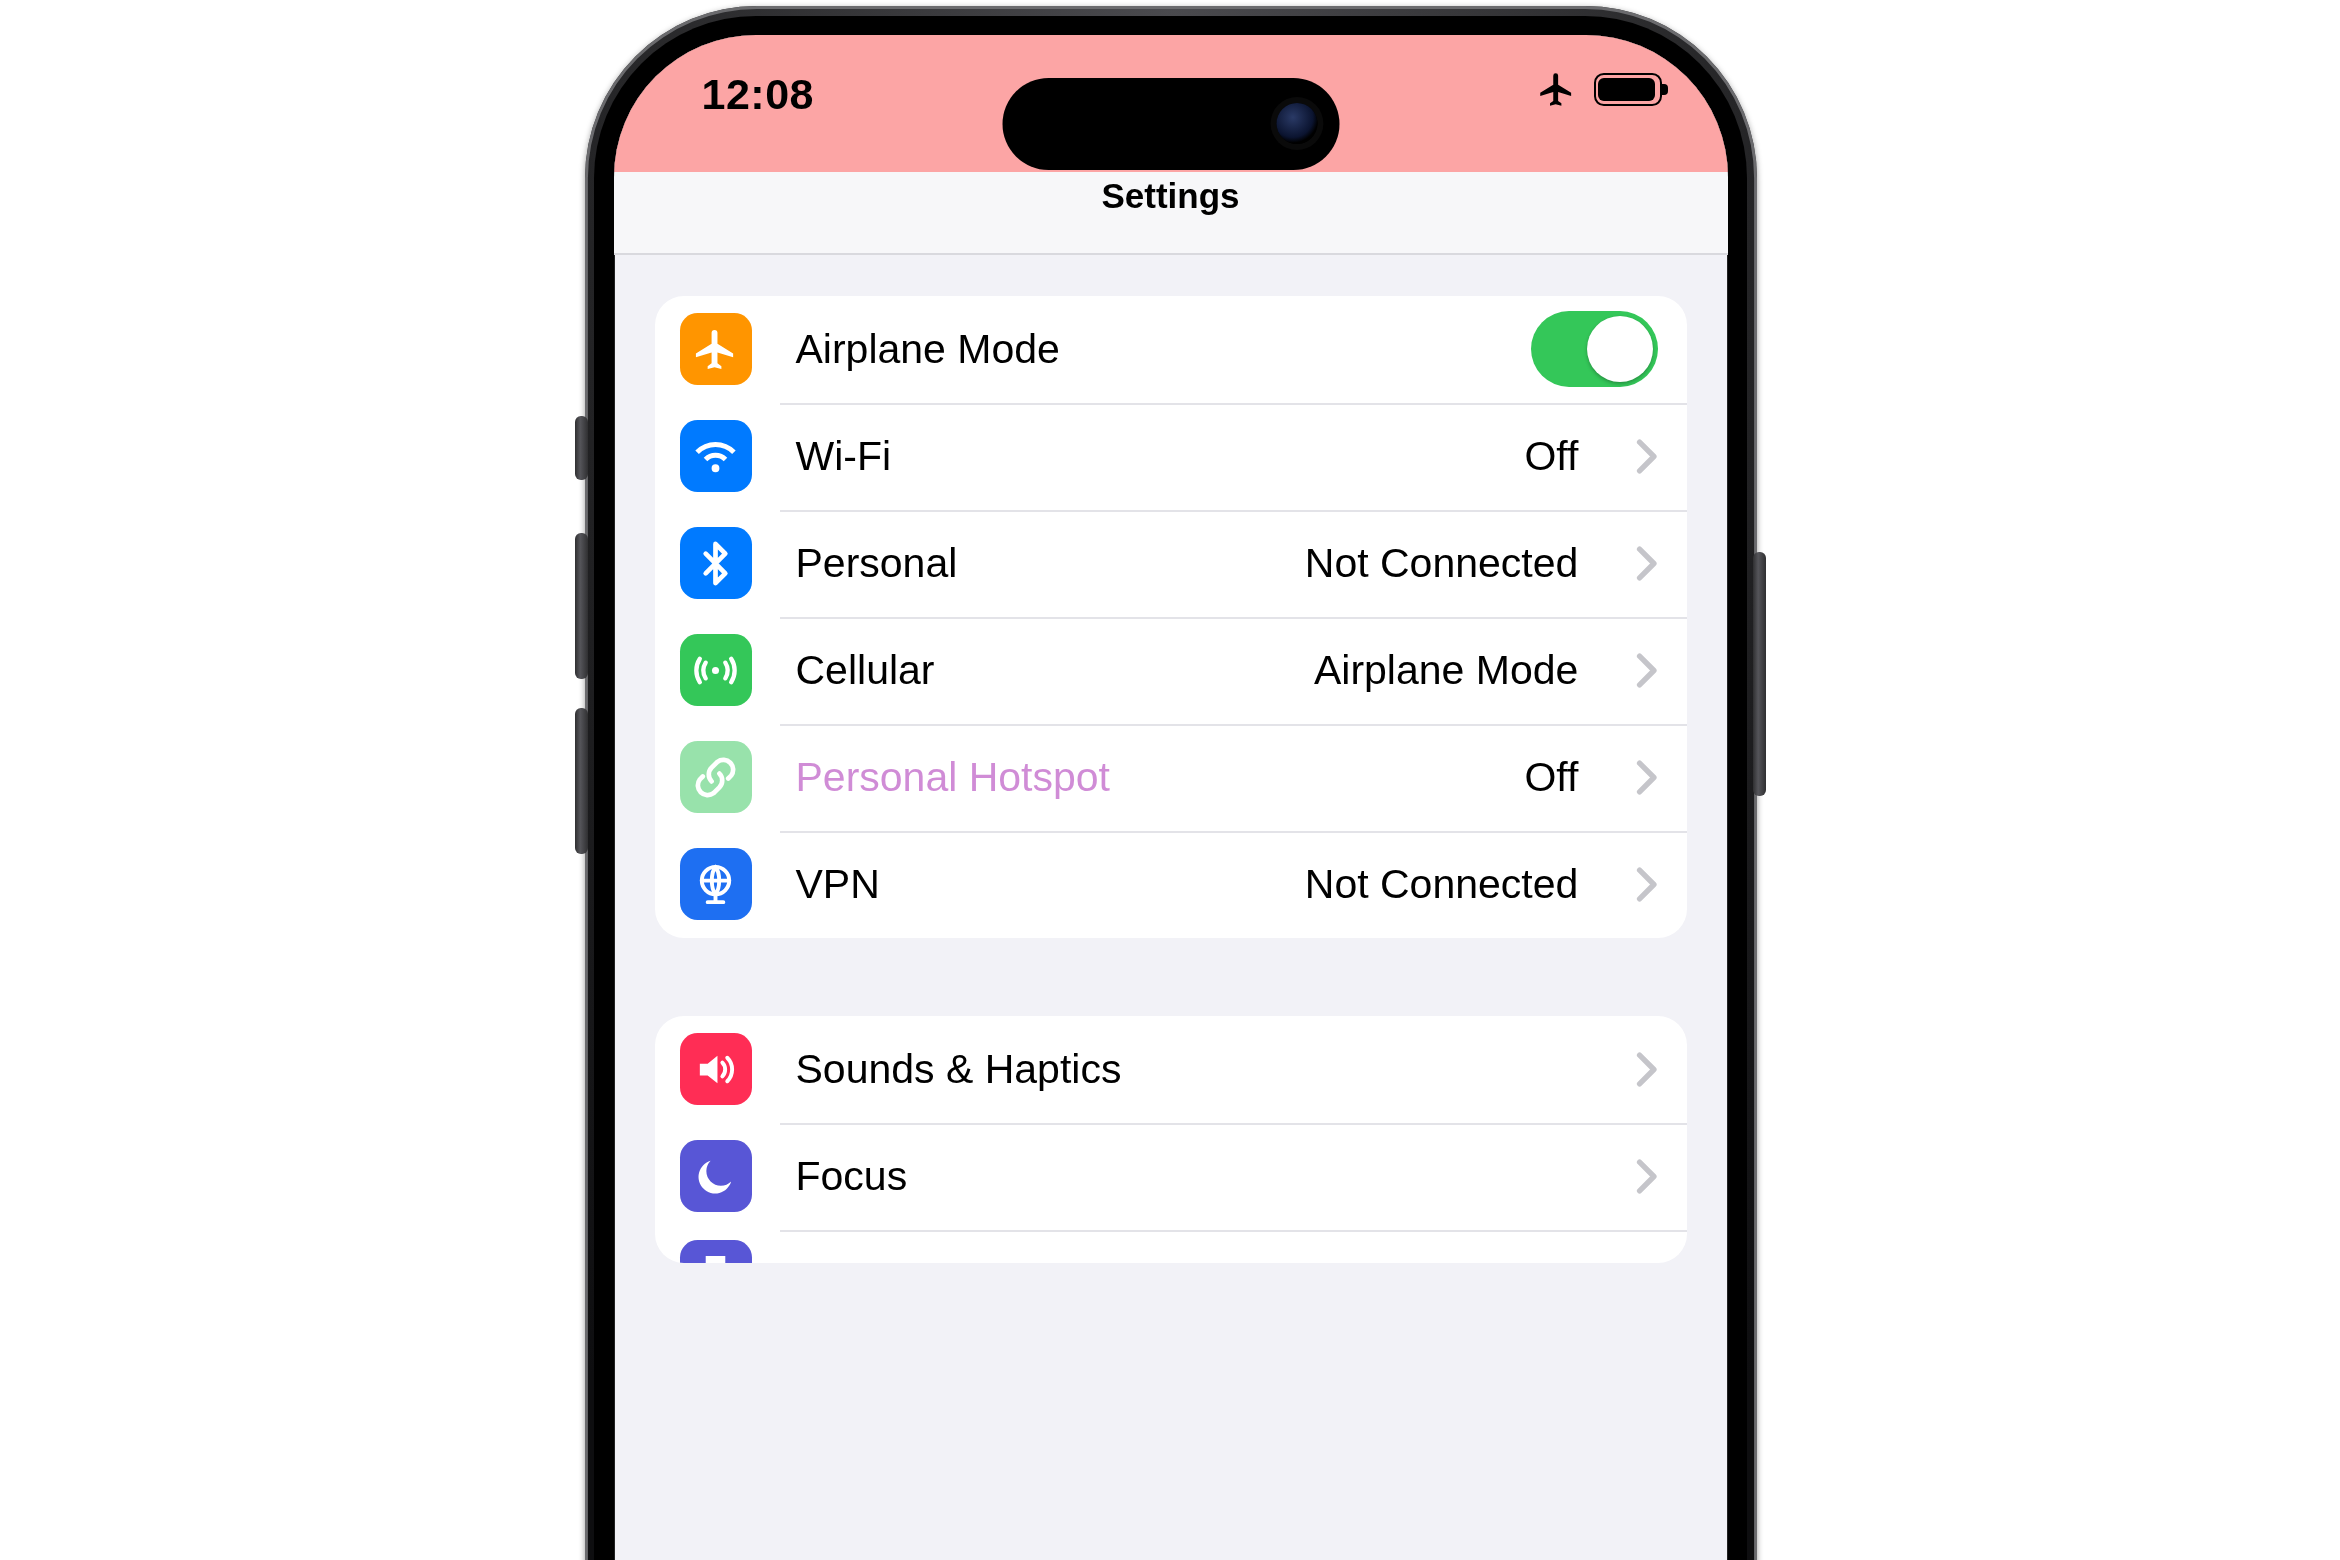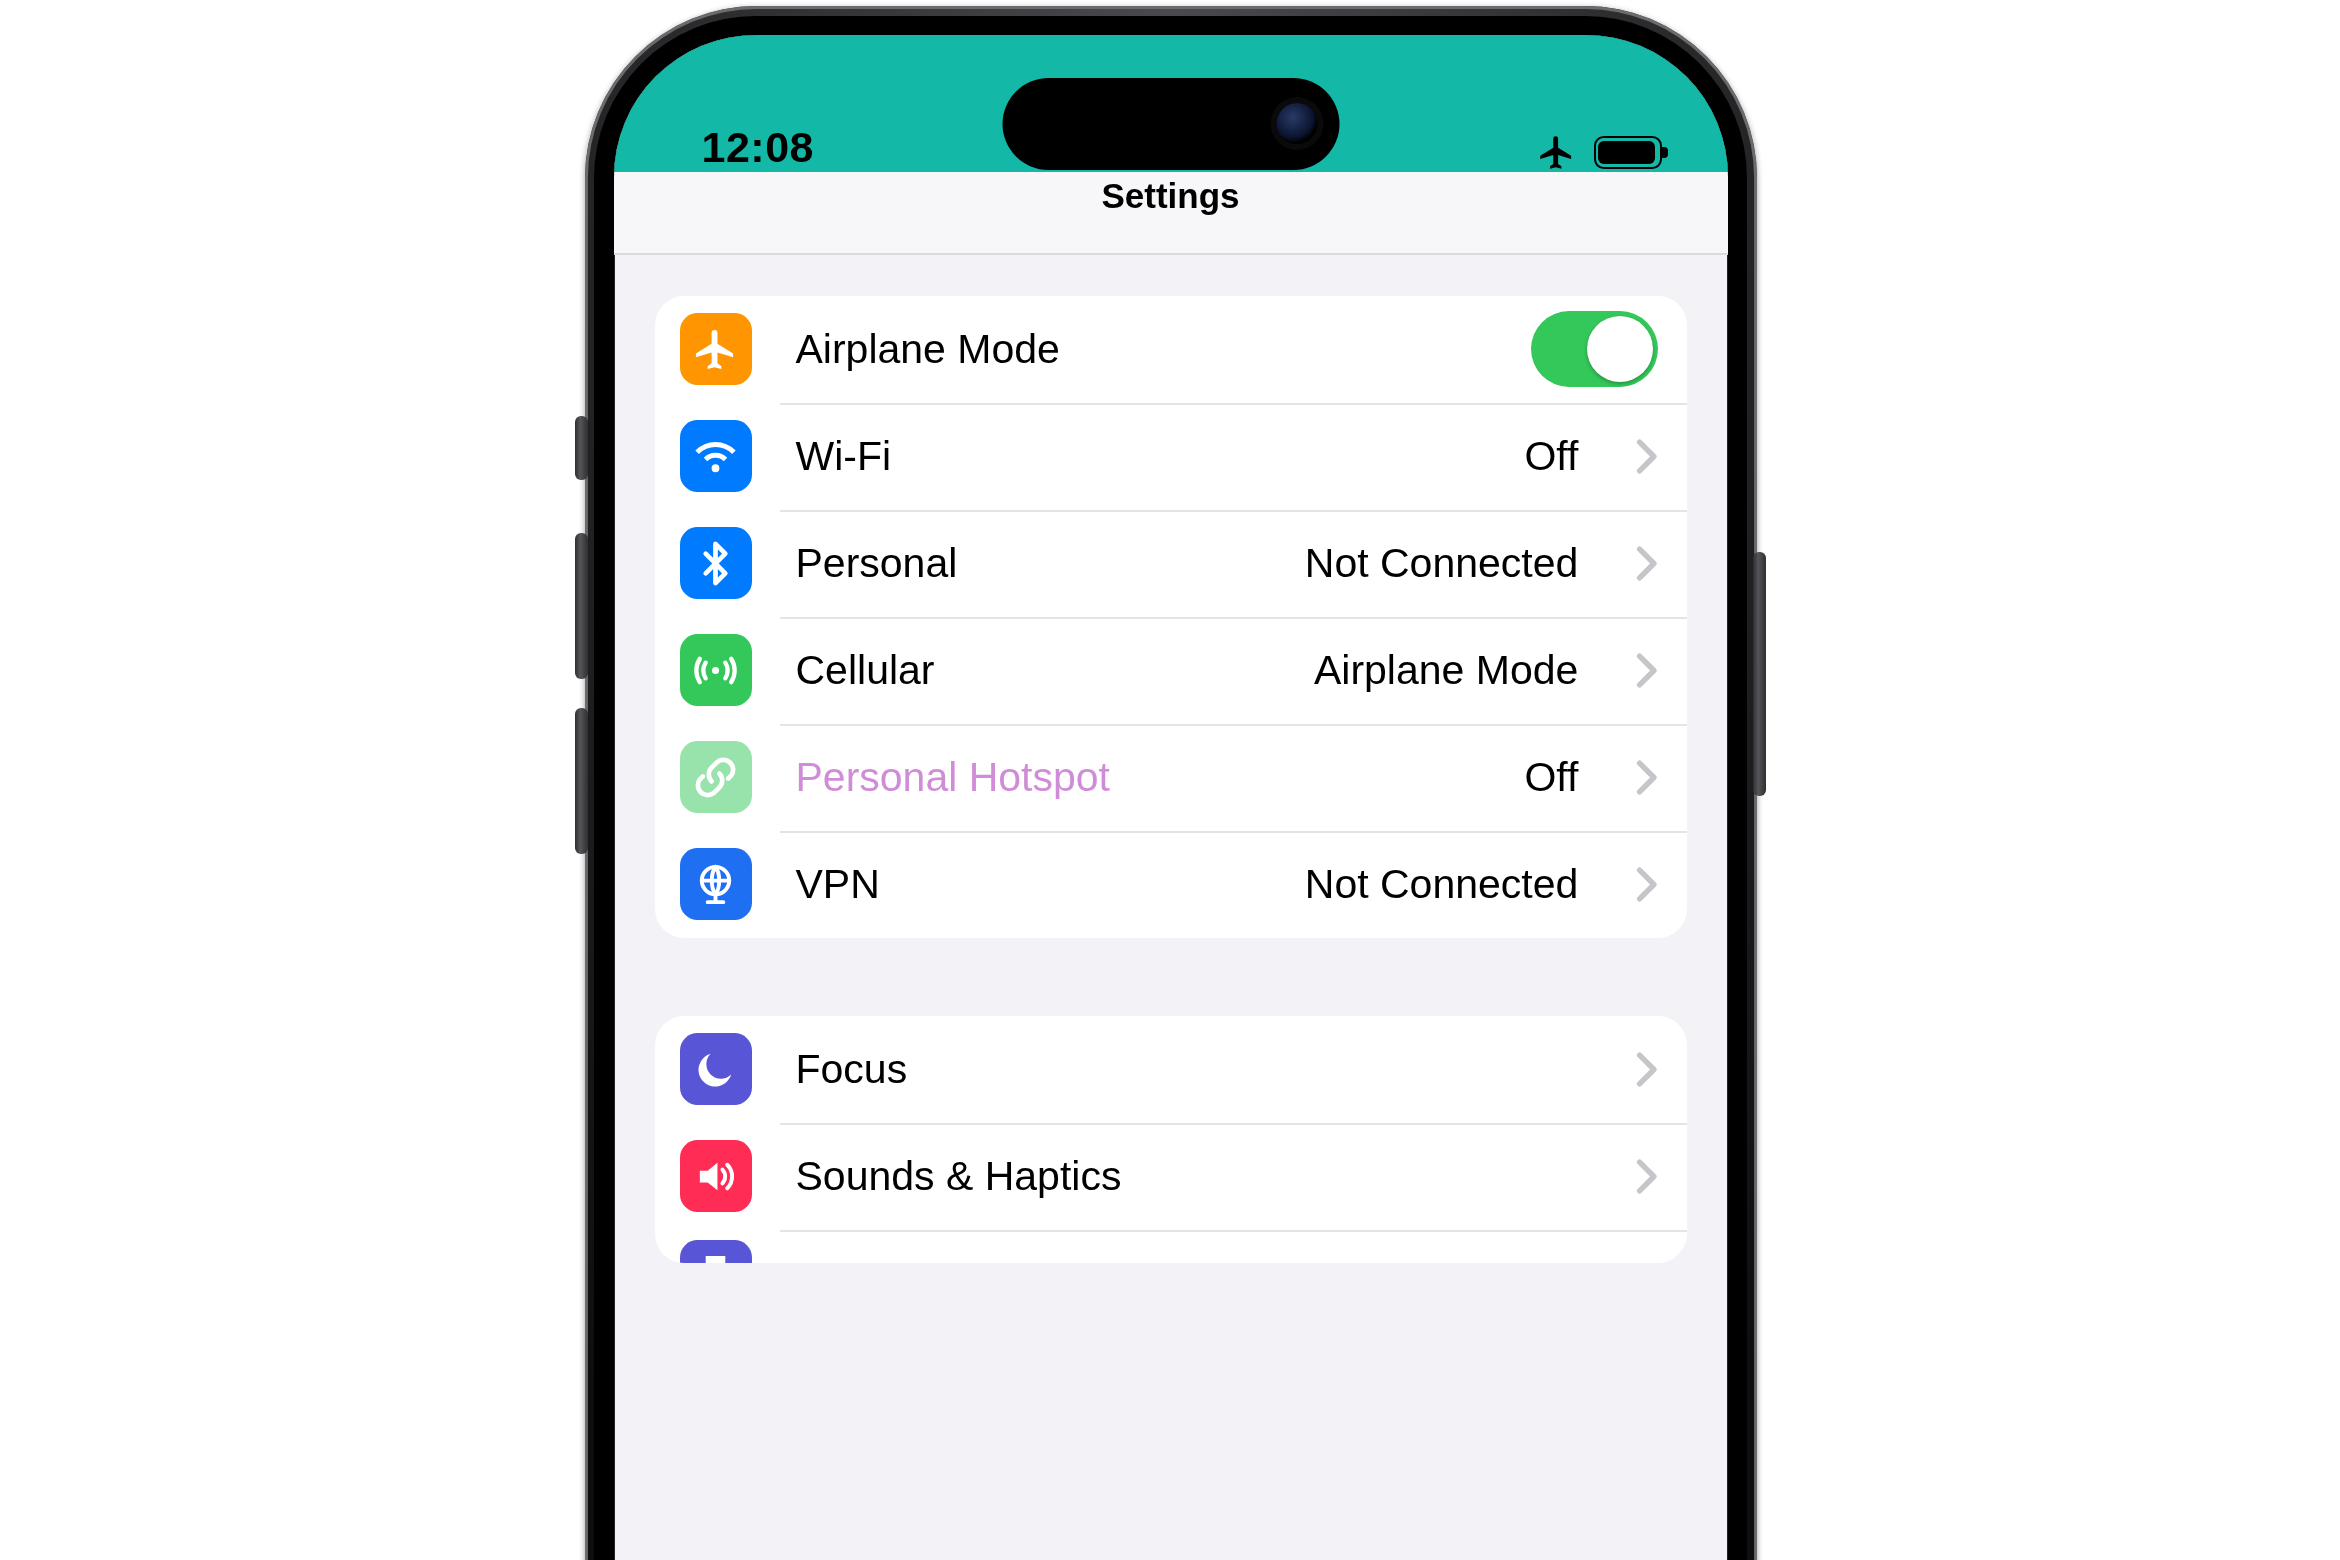--- a/index.html
+++ b/index.html
@@ -84,25 +84,25 @@
     width: 41px; height: 41px;
     border-radius: 50%;
     background: radial-gradient(circle at 40% 35%, #2a3a66 0%, #0b1430 55%, #000 70%);
     box-shadow: 0 0 0 5.9px #0a0a0a;
   }
 
   
   .statusbar {
     height: 137px;
     display: flex;
-    align-items: flex-end;
+    align-items: flex-start;
     justify-content: space-between;
     padding: 35px 66px 0 88px;
     box-sizing: border-box;
-    background: #14b8a6;
+    background: #fca5a5;
     position: relative;
     z-index: 10;
   }
   .status-time {
     font-size: 43px;
     font-weight: 600;
     letter-spacing: 0.5px;
     color:#000;
   }
   .status-right {
@@ -384,50 +384,50 @@
                   <polyline points="2,2 10,10 2,18"></polyline>
                 </svg>
               </span>
           </div>
         </div>
 
         <div class="group">
 
 
           <div class="row">
-            <div class="icon-tile c-indigo">
-              <svg viewBox="0 0 24 24" fill="#fff">
-                  <path d="M20 14.5A8.5 8.5 0 1 1 9.5 4a7 7 0 0 0 10.5 10.5z"></path>
-                </svg>
-            </div>
-            <div class="row-label">Focus</div>
-            <div class="row-spacer"></div>
-            <span class="chevron">
-                <svg viewBox="0 0 12 20" fill="none" stroke="currentColor" stroke-width="3" stroke-linecap="round" stroke-linejoin="round">
-                  <polyline points="2,2 10,10 2,18"></polyline>
-                </svg>
-              </span>
-          </div>
-
-          <div class="row">
             <div class="icon-tile c-pink">
               <svg viewBox="0 0 24 24" fill="#fff">
                   <path d="M4 9v6h4l5 4V5L8 9H4z"></path>
                   <path d="M15.5 8.5a5 5 0 0 1 0 7M18 6a8.5 8.5 0 0 1 0 12" fill="none" stroke="#fff" stroke-width="2" stroke-linecap="round"></path>
                 </svg>
             </div>
             <div class="row-label">Sounds &amp; Haptics</div>
             <div class="row-spacer"></div>
             <span class="chevron">
                 <svg viewBox="0 0 12 20" fill="none" stroke="currentColor" stroke-width="3" stroke-linecap="round" stroke-linejoin="round">
                   <polyline points="2,2 10,10 2,18"></polyline>
                 </svg>
               </span>
           </div>
 
+          <div class="row">
+            <div class="icon-tile c-indigo">
+              <svg viewBox="0 0 24 24" fill="#fff">
+                  <path d="M20 14.5A8.5 8.5 0 1 1 9.5 4a7 7 0 0 0 10.5 10.5z"></path>
+                </svg>
+            </div>
+            <div class="row-label">Focus</div>
+            <div class="row-spacer"></div>
+            <span class="chevron">
+                <svg viewBox="0 0 12 20" fill="none" stroke="currentColor" stroke-width="3" stroke-linecap="round" stroke-linejoin="round">
+                  <polyline points="2,2 10,10 2,18"></polyline>
+                </svg>
+              </span>
+          </div>
+
           <div class="peek">
             <div class="icon-tile c-indigo">
               <svg viewBox="0 0 24 24" fill="#fff">
                   <path d="M7 2h10v4l-4 4 4 4v4H7v-4l4-4-4-4V2z"></path>
                 </svg>
             </div>
           </div>
         </div>
 
       </div>

